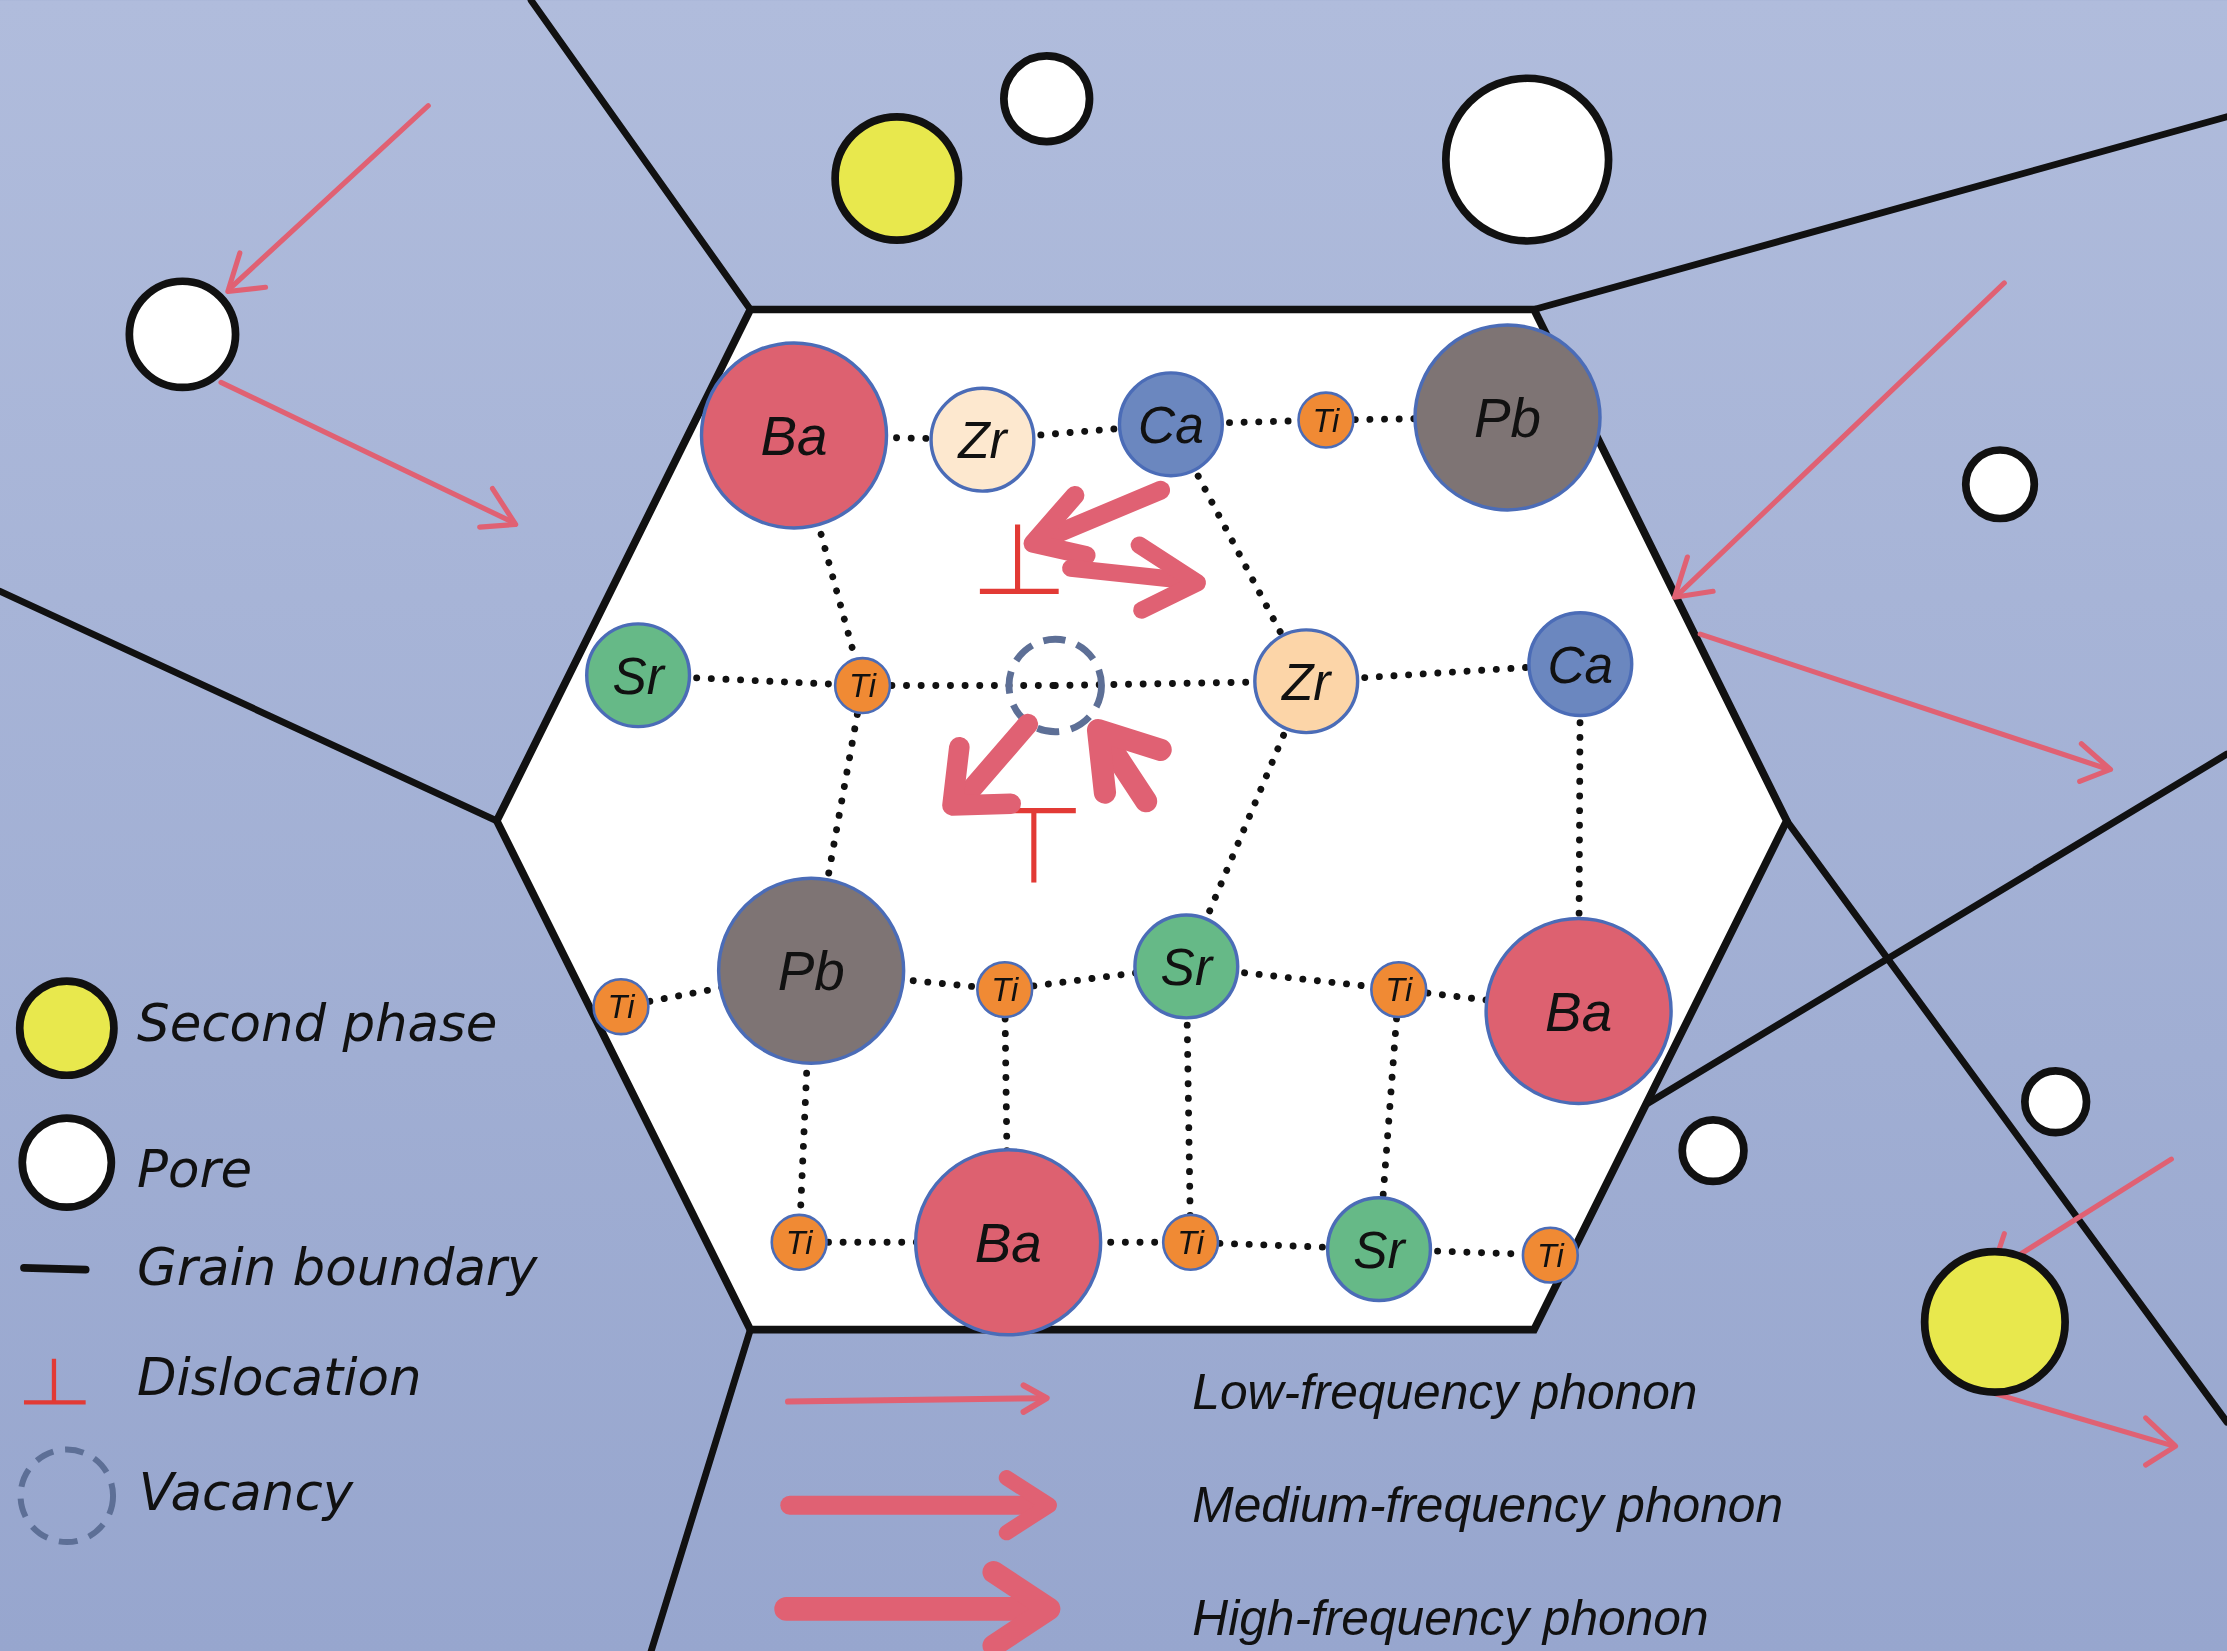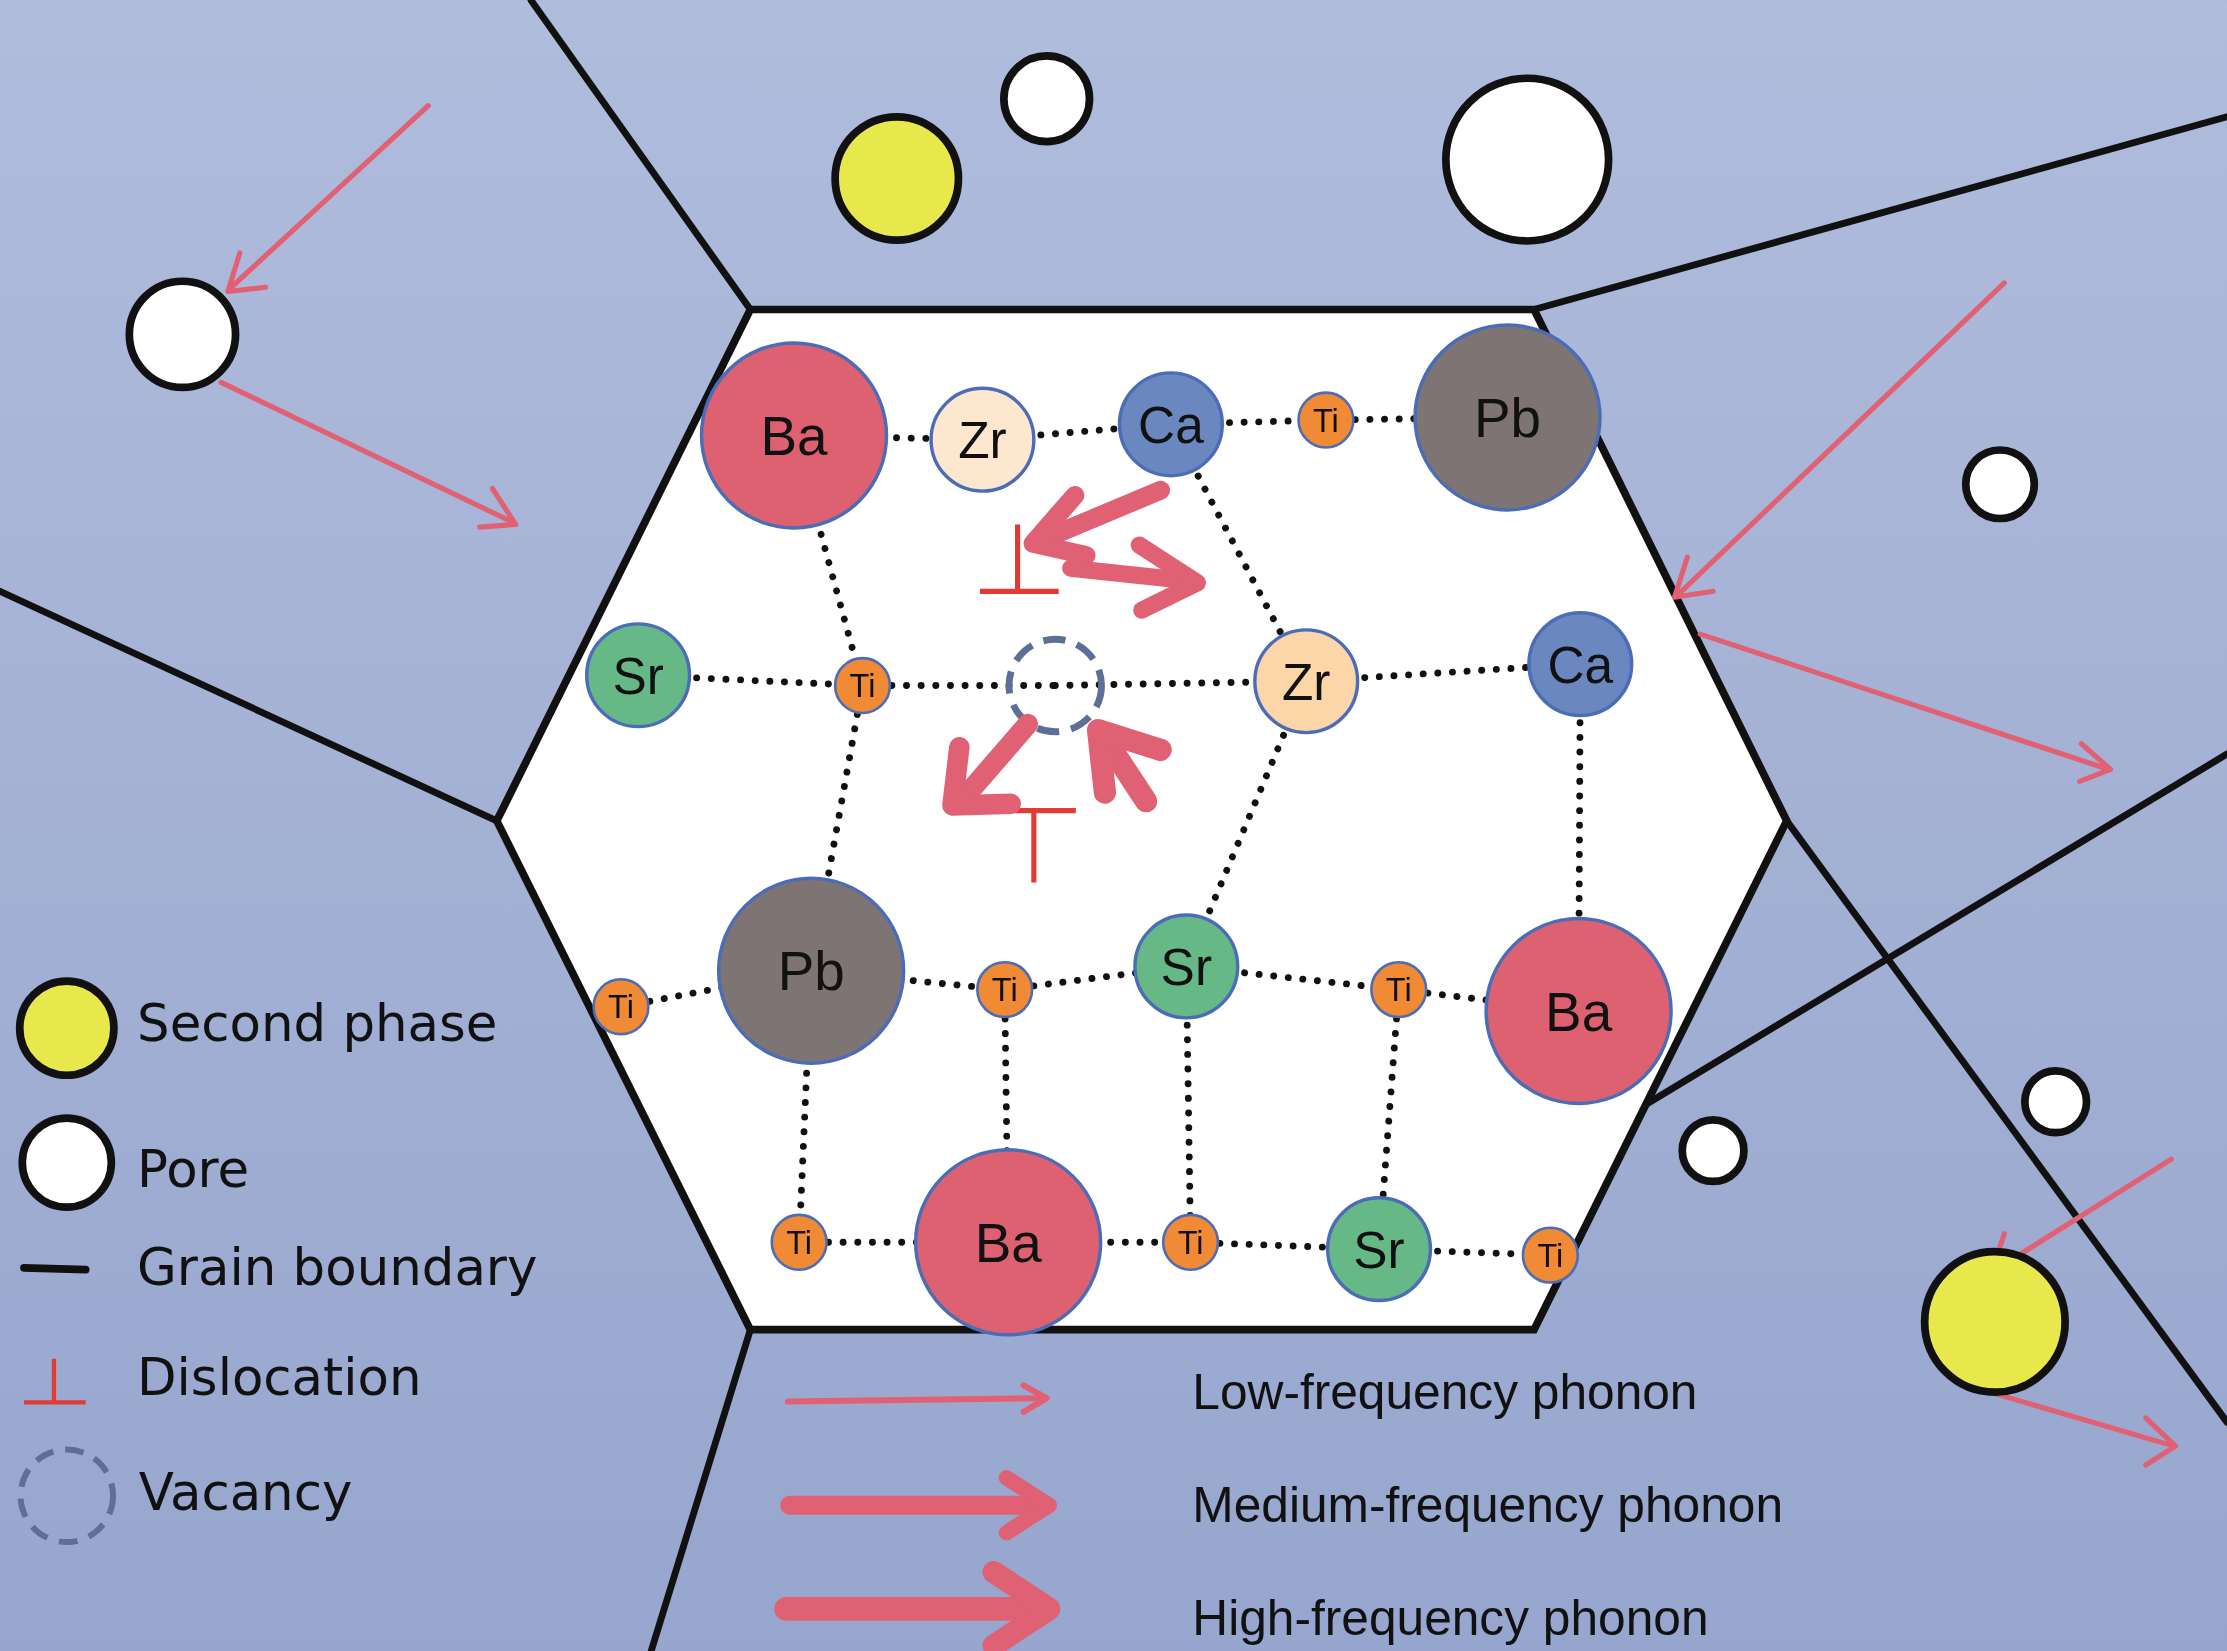--- a/index.html
+++ b/index.html
@@ -1,17 +1,17 @@
 <!DOCTYPE html>
 <html style="font-size:13.7px"><head>
   <meta charset="utf-8">
   <style>
     html, body { margin: 0; padding: 0; }
     body { width: 2227px; height: 1652px; overflow: hidden; background: #a3b0d4; }
-    #stage { position: absolute; left: 0; top: 0; width: 1877px; height: 1652px; }
+    #stage { position: absolute; left: 0; top: 0; width: 1877px; height: 1652px; font-style: italic; }
     svg text { font-family: "Liberation Sans", sans-serif; }
     .legend-text { font-family: "DejaVu Sans", sans-serif; }
   </style>
 </head>
 <body>
 
 <div id="stage">
 <svg id="fig" width="2227" height="1652" viewBox="0 0 2600 1928" xmlns="http://www.w3.org/2000/svg">
   <defs>
     <linearGradient id="bggrad" x1="0" y1="0" x2="0" y2="1">

